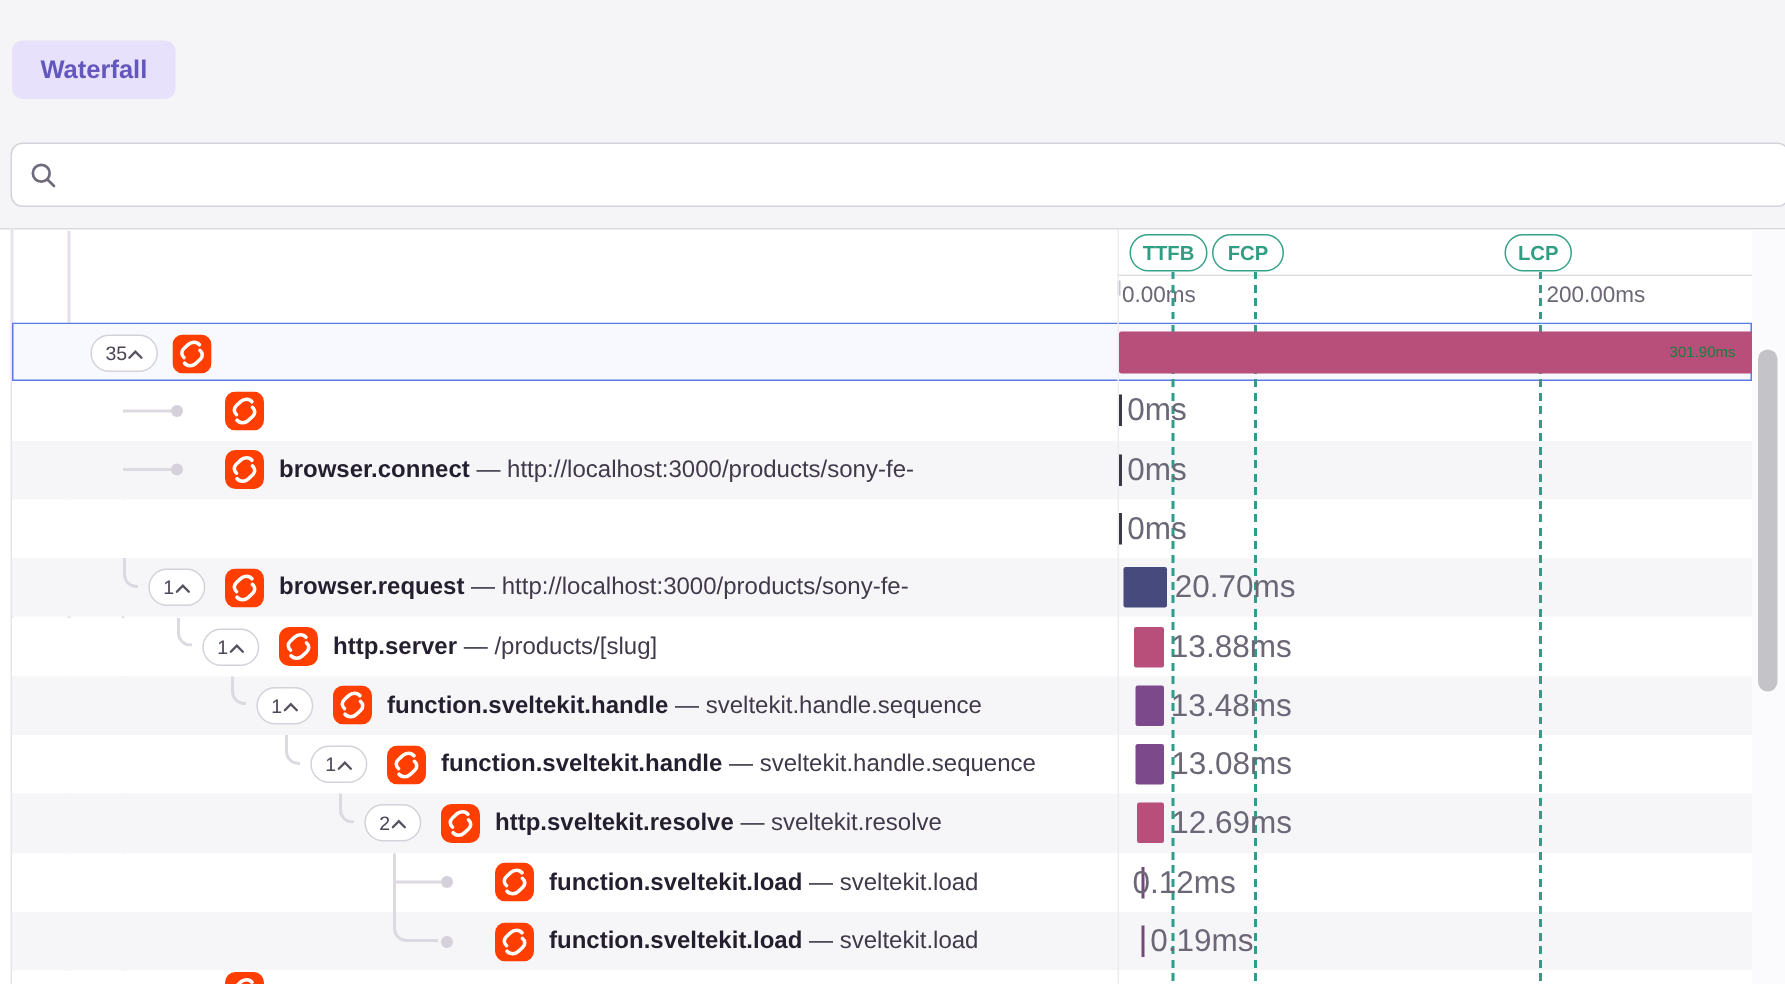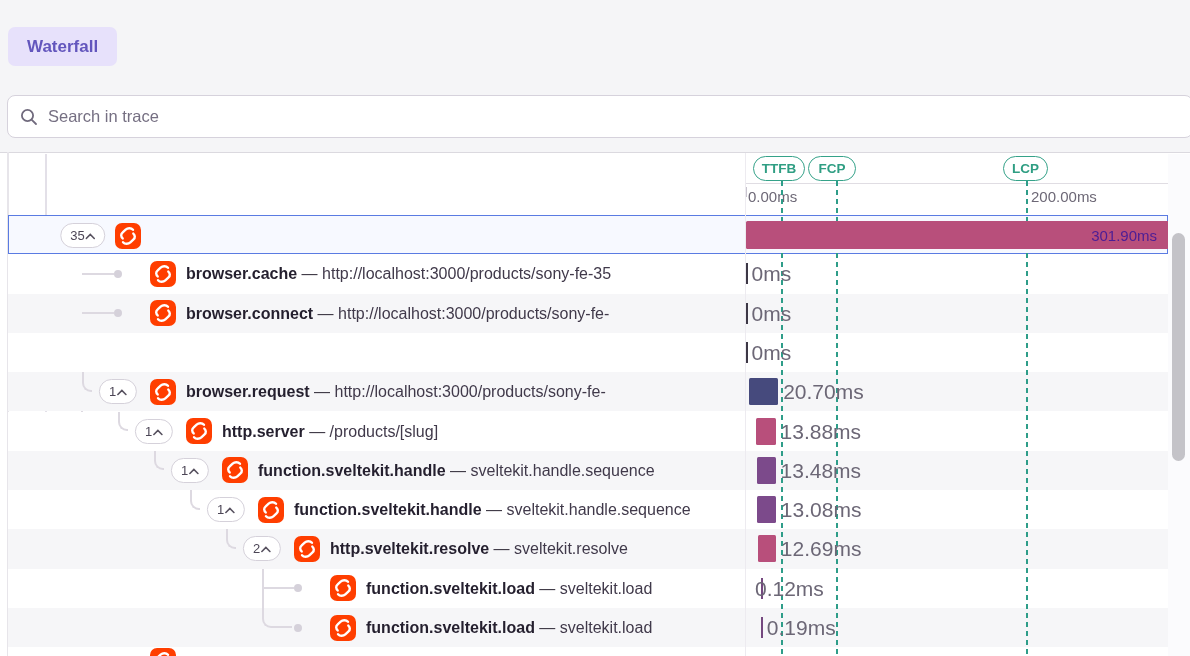--- a/index.html
+++ b/index.html
@@ -49,39 +49,38 @@
     border:1.5px solid #d5d1da; border-radius:13px; display:flex; align-items:center;
     gap:1px; font-size:13px; color:#4c4656; transform:translateX(-50%); cursor:pointer; z-index:3;}
   .dot { position:absolute; width:8px; height:8px; border-radius:50%; background:#d5d1da; top:15.6px; }
   .hline { position:absolute; height:2px; background:#ddd9e1; top:18.6px; }
   .elbow { position:absolute; border-left:2px solid #ddd9e1; border-bottom:2px solid #ddd9e1;
     border-bottom-left-radius:9px; }
   .vline { position:absolute; width:2px; background:#ddd9e1; }
   .bar { position:absolute; top:6px; height:27px; border-radius:1.5px; z-index:3; }
   .tickbar { position:absolute; top:9px; width:2px; height:21px; z-index:3; }
   .dur-label { position:absolute; top:0; font-size:21px; line-height:39.3px; color:#6c6776; z-index:3; white-space:nowrap; }
-  .dur-inside { position:absolute; top:6px; height:27px; right:2px; color:#4c1d95; font-size:15px;
+  .dur-inside { position:absolute; top:6px; height:27px; right:2px; color:#15803d; font-size:10px;
     line-height:27px; text-align:right; padding-right:8px; z-index:4; white-space:nowrap; }
   .pane-divider { position:absolute; left:745px; top:153px; bottom:0; width:1px; background:#edebf0; z-index:1; }
 
   
   .scroll-gutter { position:absolute; left:1168px; top:153.5px; width:22px; bottom:0; background:#fbfbfd; z-index:5; }
   .scroll-thumb { position:absolute; left:4px; top:79.5px; width:13px; height:228px; background:#c4c3c8; border-radius:7px; }
 </style>
 </head>
 <body>
 
 <div class="tab-pill">Waterfall</div>
 
 <div class="searchbar">
   <svg width="18" height="18" viewBox="0 0 18 18">
     <circle cx="7.5" cy="7.5" r="5.6" fill="none" stroke="#706a7d" stroke-width="1.8"></circle>
     <line x1="11.8" y1="11.8" x2="16" y2="16" stroke="#706a7d" stroke-width="1.8" stroke-linecap="round"></line>
   </svg>
-  <input type="text" placeholder="Search in trace" style="">
 </div>
 
 <div class="panel"></div>
 <div class="panel-left-border"></div>
 <div class="vguide" style="left:45px; top:153.5px; height:502.5px;"></div>
 <div class="vguide" style="left:81px; top:249px; height:407px; width:2px; background:#ddd9e1;"></div>
 <div class="pane-divider"></div>
 
 <div class="ruler-line"></div>
 <div class="ruler-tick"></div>
@@ -109,21 +108,21 @@
             <path d="M7.4 17.7c1.7 2 4.9 1.9 6.8.2l2.9-2.7c1.7-1.5 1.5-4-.2-5.4" fill="none" stroke="#fff" stroke-width="2.2" stroke-linecap="round"></path>
           </svg></span></div>
       <div class="bar" style="left: 737px; width: 423px; background: rgb(184, 79, 123); top: 5px; height: 28px;"></div>
       <div class="dur-inside">301.90ms</div>
     </div>
     <div class="row" style="top: 39.3px; height: 39.3px; background: rgb(255, 255, 255);">
       <div class="left-cell"><div class="hline" style="left:74px;width:32px"></div><div class="dot" style="left:106px"></div><span><svg class="sv-icon" viewBox="0 0 24 24" style="left: 142px;">
             <rect width="24" height="24" rx="6.5" fill="#ff3e00"></rect>
             <path d="M16.6 6.3c-1.7-2-4.9-1.9-6.8-.2L6.9 8.8c-1.7 1.5-1.5 4 .2 5.4" fill="none" stroke="#fff" stroke-width="2.2" stroke-linecap="round"></path>
             <path d="M7.4 17.7c1.7 2 4.9 1.9 6.8.2l2.9-2.7c1.7-1.5 1.5-4-.2-5.4" fill="none" stroke="#fff" stroke-width="2.2" stroke-linecap="round"></path>
-          </svg></span><span class="span-text" style="left: 178px;"><span class="span-name">browser.cache</span><span class="span-dash"> — </span><span class="span-desc">http://localhost:3000/products/sony-fe-35</span></span></div>
+          </svg></span></div>
       <div class="tickbar" style="left:737.564px;background:#3d3846"></div>
       <div class="dur-label" style="left: 743.564px;">0ms</div>
     </div>
     <div class="row" style="top: 78.6px; height: 39.3px; background: rgb(246, 246, 248);">
       <div class="left-cell"><div class="hline" style="left:74px;width:32px"></div><div class="dot" style="left:106px"></div><span><svg class="sv-icon" viewBox="0 0 24 24" style="left: 142px;">
             <rect width="24" height="24" rx="6.5" fill="#ff3e00"></rect>
             <path d="M16.6 6.3c-1.7-2-4.9-1.9-6.8-.2L6.9 8.8c-1.7 1.5-1.5 4 .2 5.4" fill="none" stroke="#fff" stroke-width="2.2" stroke-linecap="round"></path>
             <path d="M7.4 17.7c1.7 2 4.9 1.9 6.8.2l2.9-2.7c1.7-1.5 1.5-4-.2-5.4" fill="none" stroke="#fff" stroke-width="2.2" stroke-linecap="round"></path>
           </svg></span><span class="span-text" style="left: 178px;"><span class="span-name">browser.connect</span><span class="span-dash"> — </span><span class="span-desc">http://localhost:3000/products/sony-fe-</span></span></div>
       <div class="tickbar" style="left:737.564px;background:#3d3846"></div>

